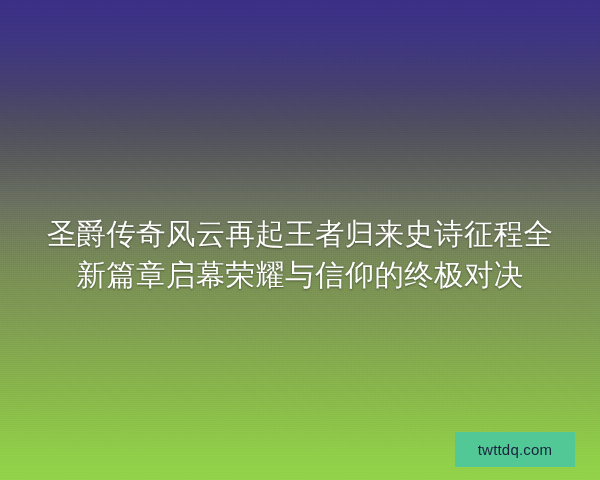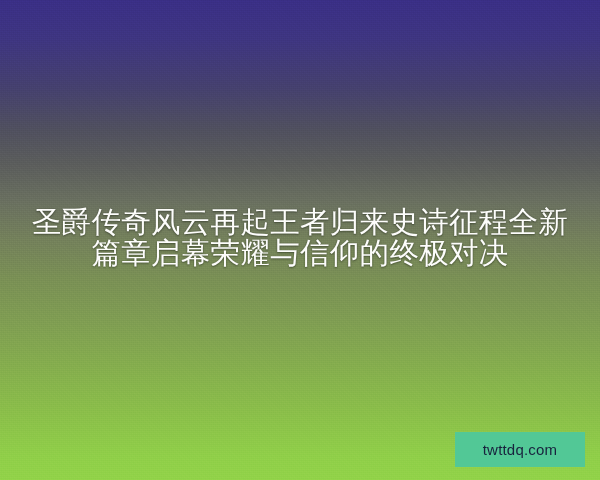--- a/index.html
+++ b/index.html
@@ -48,41 +48,41 @@
       repeating-linear-gradient(90deg,  rgba(255,255,255,.09) 0 1px, rgba(0,0,0,.09) 1px 2px),
       repeating-linear-gradient(45deg,  rgba(255,255,255,.05) 0 1px, rgba(0,0,0,.05) 1px 3px);
     mix-blend-mode: overlay;
   }
 
   .headline {
     position: absolute;
     left: 0;
     right: 0;
     top: 197px;
-    margin: 9px;
+    margin: 16px;
     padding: 0 16px;
     box-sizing: border-box;
     text-align: center;
     color: #fdfdfb;
     font-size: 29.5px;
     font-weight: 400;
-    line-height: 31px;
+    line-height: 41px;
     letter-spacing: .3px;
     text-shadow:
       0 1px 2px rgba(20, 26, 16, .45),
       0 0 1px rgba(20, 26, 16, .35);
     white-space: normal;
     word-break: break-word;
   }
 
   .watermark {
     position: absolute;
     left: 455px;
     top: 432px;
-    width: 130px;
+    width: 120px;
     height: 35px;
     display: flex;
     align-items: center;
     justify-content: center;
     background: #52c896;
     color: #18223d;
     font-size: 15px;
     font-weight: 400;
     letter-spacing: .2px;
     border-radius: 0;

